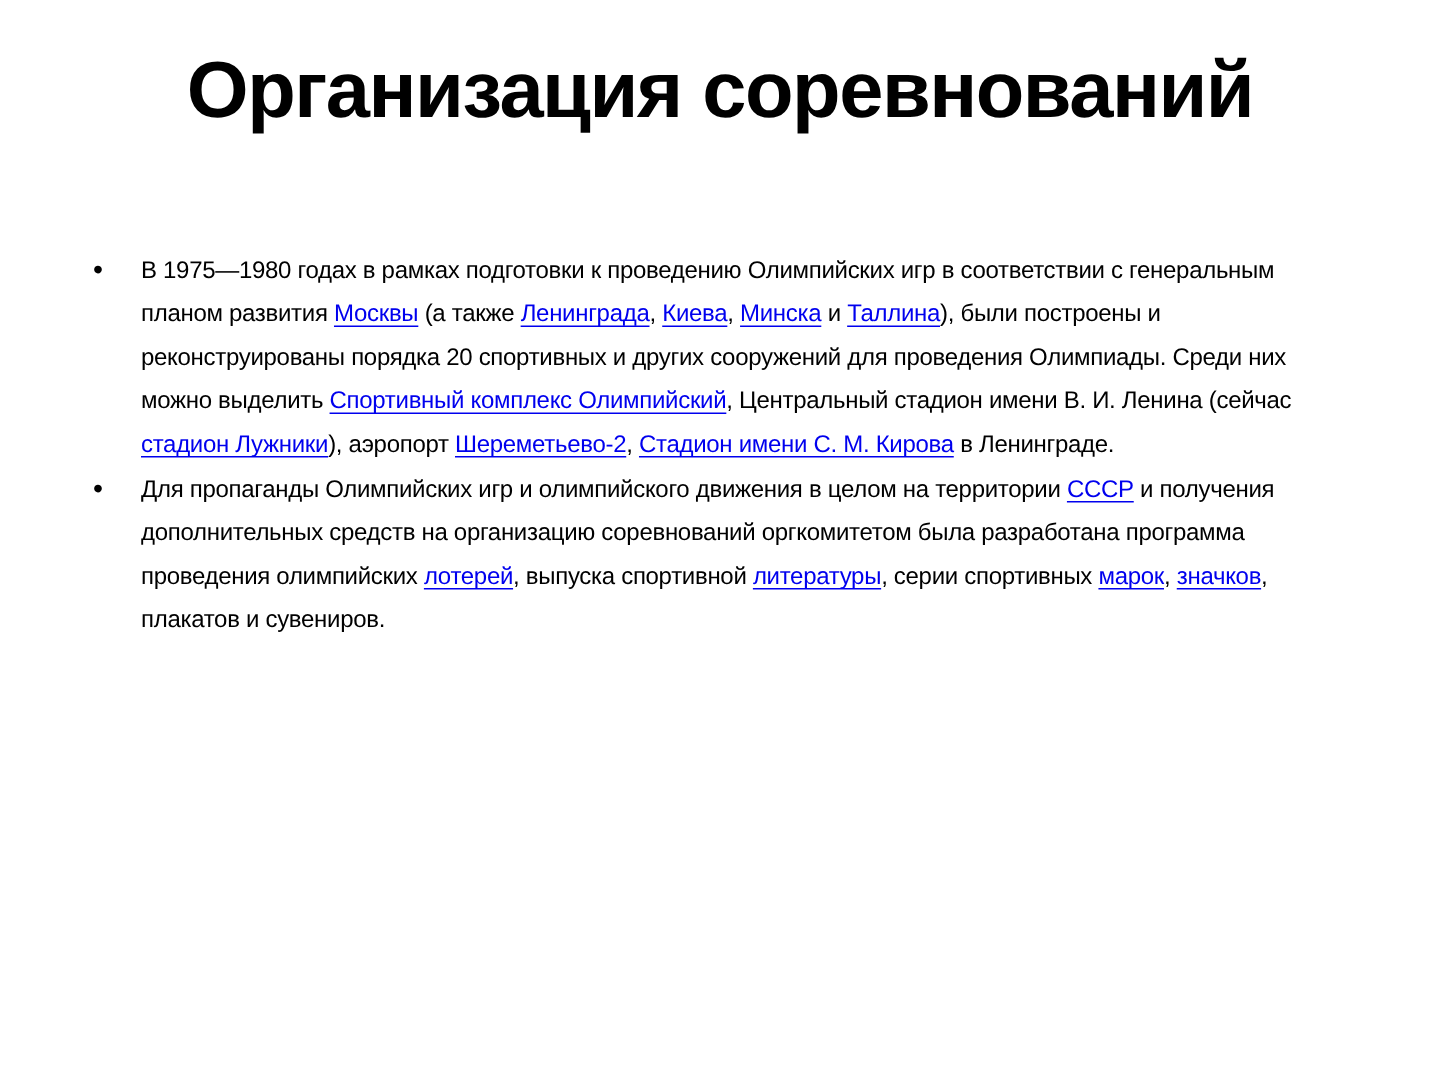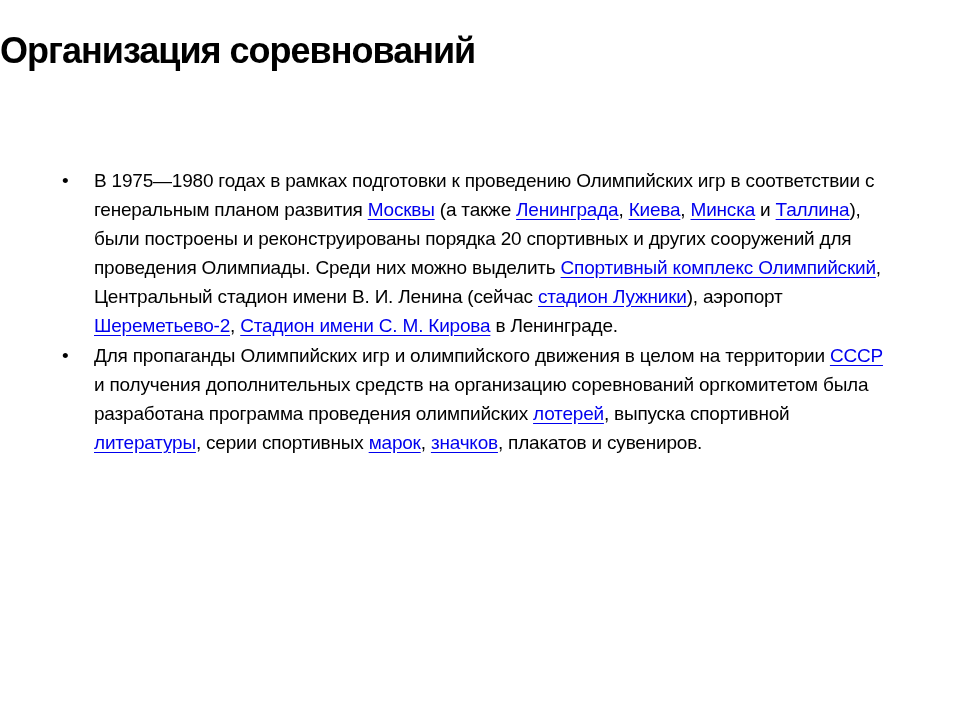--- a/index.html
+++ b/index.html
@@ -13,21 +13,22 @@
     height: 720px;
     background: #ffffff;
     overflow: hidden;
     font-family: "Liberation Sans", sans-serif;
   }
   .title {
     position: absolute;
     top: 30px;
     left: 0;
     width: 960px;
-    font-size: 36px;
+    text-align: center;
+    font-size: 53px;
     font-weight: bold;
     color: #000000;
     letter-spacing: -1px;
     margin: 0;
   }
   .content {
     position: absolute;
     left: 50px;
     top: 166px;
     width: 845px;
@@ -46,21 +47,21 @@
     flex: 0 0 44px;
     width: 44px;
     font-size: 19px;
     line-height: 29px;
     padding-left: 12px;
     box-sizing: border-box;
     color: #000000;
   }
   .btext {
     flex: 1 1 auto;
-    font-size: 19px;
+    font-size: 16px;
     line-height: 29px;
     color: #000000;
     letter-spacing: -0.2px;
   }
   .btext a {
     color: var(--link-color, #0000EE);
     text-decoration: underline;
     text-underline-offset: 3px;
     cursor: pointer;
   }

